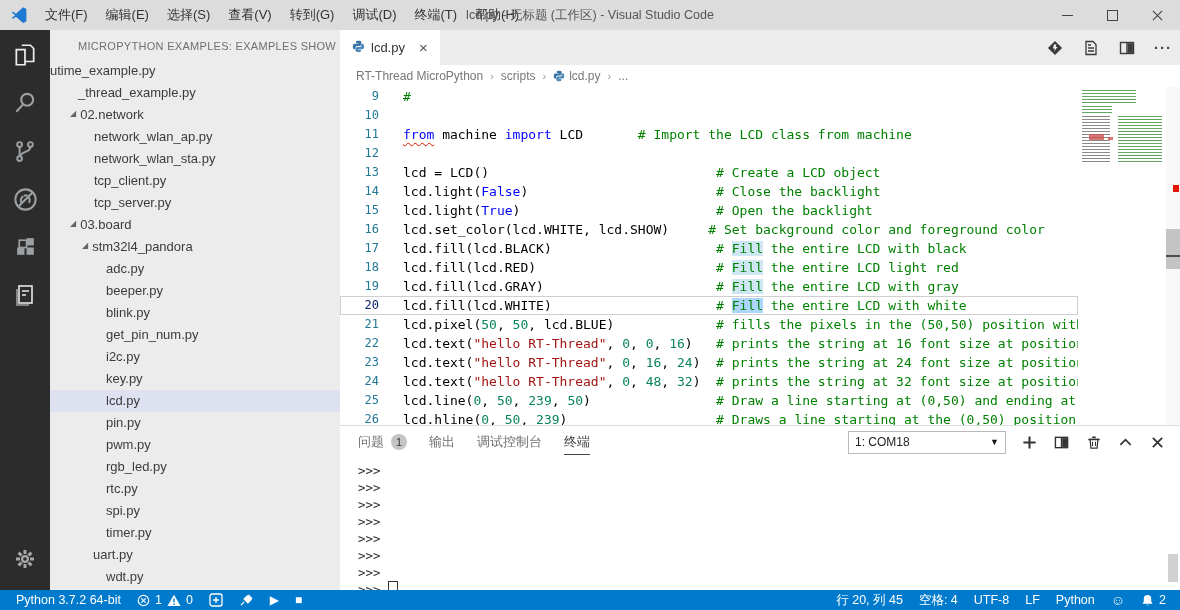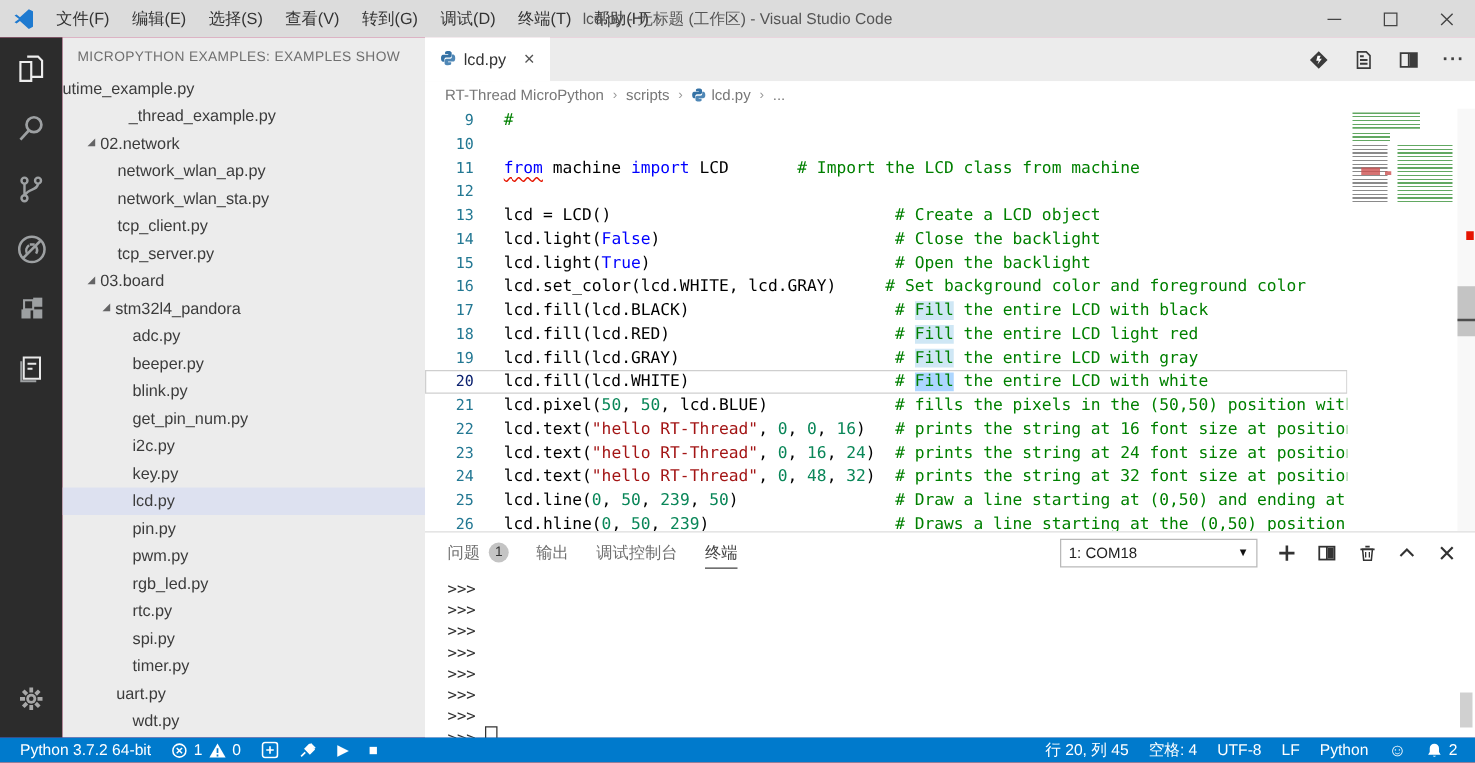--- a/index.html
+++ b/index.html
@@ -16,21 +16,21 @@
   .win-btn{width:45px;height:30px;display:flex;align-items:center;justify-content:center;color:#444;}
   .min-glyph{width:11px;height:1px;background:#444;}
   .max-glyph{width:9px;height:9px;border:1px solid #444;}
   
   .activitybar{position:absolute;left:0;top:30px;width:50px;height:560px;background:#2c2c2c;
                display:flex;flex-direction:column;align-items:center;}
   .ab-icon{width:50px;height:46px;display:flex;align-items:center;justify-content:center;margin-top:2px;}
   .ab-bottom{margin-top:auto;margin-bottom:8px;}
   
   .sidebar{position:absolute;left:50px;top:30px;width:290px;height:560px;background:#ececec;overflow:hidden;}
-  .sidebar-header{height:30px;line-height:32px;padding-left:12px;font-size:11px;color:#6f6f6f;letter-spacing:.3px;white-space:nowrap;}
+  .sidebar-header{height:30px;line-height:32px;padding-left:28px;font-size:11px;color:#6f6f6f;letter-spacing:.3px;white-space:nowrap;}
   .tree-row{height:22px;line-height:22px;font-size:13px;color:#3c3c3c;display:flex;align-items:center;white-space:nowrap;cursor:pointer;}
   .tree-row.selected{background:#dde1f0;}
   .twistie{font-size:8px;color:#646465;margin-right:4px;transform:translateY(-1px);}
   
   .main{position:absolute;left:340px;top:30px;width:840px;height:560px;background:#fff;}
   .tabbar{position:absolute;left:0;top:0;width:840px;height:35px;background:#ececec;display:flex;}
   .tab{height:35px;background:#fff;display:flex;align-items:center;padding:0 12px;font-size:13px;color:#333;}
   .tab .pyicon{margin-right:6px;}
   .tab-close{margin-left:14px;color:#545454;font-size:15px;cursor:pointer;}
   .editor-actions{position:absolute;right:8px;top:0;height:35px;display:flex;align-items:center;gap:18px;color:#424242;}
@@ -181,21 +181,21 @@
         </svg>
     </div>
   </div>
 
   <div class="sidebar">
     <div class="sidebar-header">MICROPYTHON EXAMPLES: EXAMPLES SHOW</div>
     <div id="file-tree">
         <div class="tree-row" style="">
           <span>utime_example.py</span>
         </div>
-        <div class="tree-row" style="padding-left: 53px;">
+        <div class="tree-row" style="padding-left: 28px;">
           <span>_thread_example.py</span>
         </div>
         <div class="tree-row" style="padding-left: 20px;">
           <span class="twistie">◢</span>
           <span>02.network</span>
         </div>
         <div class="tree-row" style="padding-left: 44px;">
           <span>network_wlan_ap.py</span>
         </div>
         <div class="tree-row" style="padding-left: 44px;">
@@ -324,21 +324,21 @@
       </div>
 
     <div class="codearea" id="codearea">
         <div class="cline"><span class="ln">9</span><span class="ct"><span class="seg-c">#</span></span></div>
         <div class="cline"><span class="ln">10</span><span class="ct"></span></div>
         <div class="cline"><span class="ln">11</span><span class="ct"><span class="seg-ke">from</span><span class="seg-p"> machine </span><span class="seg-k">import</span><span class="seg-p"> LCD       </span><span class="seg-c"># Import the LCD class from machine</span></span></div>
         <div class="cline"><span class="ln">12</span><span class="ct"></span></div>
         <div class="cline"><span class="ln">13</span><span class="ct"><span class="seg-p">lcd = LCD()                             </span><span class="seg-c"># Create a LCD object</span></span></div>
         <div class="cline"><span class="ln">14</span><span class="ct"><span class="seg-p">lcd.light(</span><span class="seg-k">False</span><span class="seg-p">)                        </span><span class="seg-c"># Close the backlight</span></span></div>
         <div class="cline"><span class="ln">15</span><span class="ct"><span class="seg-p">lcd.light(</span><span class="seg-k">True</span><span class="seg-p">)                         </span><span class="seg-c"># Open the backlight</span></span></div>
-        <div class="cline"><span class="ln">16</span><span class="ct"><span class="seg-p">lcd.set_color(lcd.WHITE, lcd.GRAY)     </span><span class="seg-c"># Set background color and foreground color</span></span></div>
+        <div class="cline"><span class="ln">16</span><span class="ct"><span class="seg-p">lcd.set_color(lcd.WHITE, lcd.SHOW)     </span><span class="seg-c"># Set background color and foreground color</span></span></div>
         <div class="cline"><span class="ln">17</span><span class="ct"><span class="seg-p">lcd.fill(lcd.BLACK)                     </span><span class="seg-c"># </span><span class="seg-hl">Fill</span><span class="seg-c"> the entire LCD with black</span></span></div>
         <div class="cline"><span class="ln">18</span><span class="ct"><span class="seg-p">lcd.fill(lcd.RED)                       </span><span class="seg-c"># </span><span class="seg-hl">Fill</span><span class="seg-c"> the entire LCD light red</span></span></div>
         <div class="cline"><span class="ln">19</span><span class="ct"><span class="seg-p">lcd.fill(lcd.GRAY)                      </span><span class="seg-c"># </span><span class="seg-hl">Fill</span><span class="seg-c"> the entire LCD with gray</span></span></div>
         <div class="cline current"><span class="ln">20</span><span class="ct"><span class="seg-p">lcd.fill(lcd.WHITE)                     </span><span class="seg-c"># </span><span class="seg-sel">Fill</span><span class="seg-c"> the entire LCD with white</span></span></div>
         <div class="cline"><span class="ln">21</span><span class="ct"><span class="seg-p">lcd.pixel(</span><span class="seg-n">50</span><span class="seg-p">, </span><span class="seg-n">50</span><span class="seg-p">, lcd.BLUE)             </span><span class="seg-c"># fills the pixels in the (50,50) position with</span></span></div>
         <div class="cline"><span class="ln">22</span><span class="ct"><span class="seg-p">lcd.text(</span><span class="seg-s">"hello RT-Thread"</span><span class="seg-p">, </span><span class="seg-n">0</span><span class="seg-p">, </span><span class="seg-n">0</span><span class="seg-p">, </span><span class="seg-n">16</span><span class="seg-p">)   </span><span class="seg-c"># prints the string at 16 font size at position</span></span></div>
         <div class="cline"><span class="ln">23</span><span class="ct"><span class="seg-p">lcd.text(</span><span class="seg-s">"hello RT-Thread"</span><span class="seg-p">, </span><span class="seg-n">0</span><span class="seg-p">, </span><span class="seg-n">16</span><span class="seg-p">, </span><span class="seg-n">24</span><span class="seg-p">)  </span><span class="seg-c"># prints the string at 24 font size at position</span></span></div>
         <div class="cline"><span class="ln">24</span><span class="ct"><span class="seg-p">lcd.text(</span><span class="seg-s">"hello RT-Thread"</span><span class="seg-p">, </span><span class="seg-n">0</span><span class="seg-p">, </span><span class="seg-n">48</span><span class="seg-p">, </span><span class="seg-n">32</span><span class="seg-p">)  </span><span class="seg-c"># prints the string at 32 font size at position</span></span></div>
         <div class="cline"><span class="ln">25</span><span class="ct"><span class="seg-p">lcd.line(</span><span class="seg-n">0</span><span class="seg-p">, </span><span class="seg-n">50</span><span class="seg-p">, </span><span class="seg-n">239</span><span class="seg-p">, </span><span class="seg-n">50</span><span class="seg-p">)                </span><span class="seg-c"># Draw a line starting at (0,50) and ending at (</span></span></div>
         <div class="cline"><span class="ln">26</span><span class="ct"><span class="seg-p">lcd.hline(</span><span class="seg-n">0</span><span class="seg-p">, </span><span class="seg-n">50</span><span class="seg-p">, </span><span class="seg-n">239</span><span class="seg-p">)                   </span><span class="seg-c"># Draws a line starting at the (0,50) position</span></span></div>

